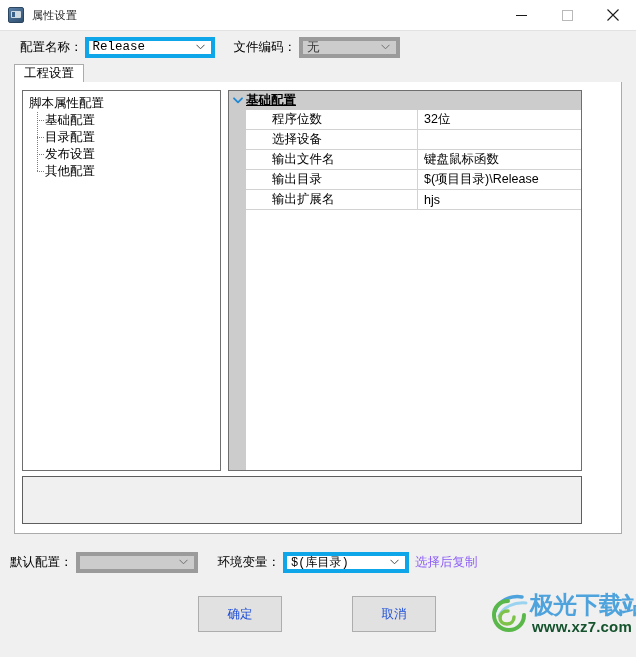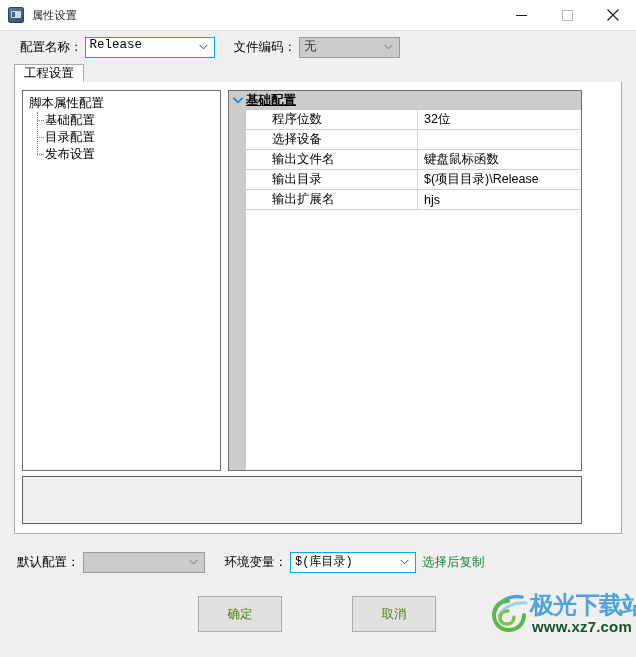--- a/index.html
+++ b/index.html
@@ -84,25 +84,25 @@
     align-items: center;
   }
   .lbl {
     font-size: 12.5px;
     color: #000;
     white-space: nowrap;
   }
   .combo {
     position: relative;
     box-sizing: border-box;
-    border: 1px solid #0ea5e9;
+    border: 4px solid #0ea5e9;
     background: #ffffff;
     height: 21px;
     display: flex;
-    align-items: flex-start;
+    align-items: center;
     font-size: 12.5px;
     padding-left: 4px;
     font-family: "Liberation Mono", "DejaVu Sans Mono", monospace;
   }
   .combo.disabled {
     background: #cccccc;
     border-color: #9b9b9b;
     color: #3a3a3a;
   }
   .combo .arrow {
@@ -288,52 +288,52 @@
 
   
   .bottom-row {
     position: absolute;
     left: 0; top: 548px;
     width: 636px;
     height: 28px;
     display: flex;
     align-items: center;
   }
-  #default-config-label { margin-left: 17px; }
+  #default-config-label { margin-left: 10px; }
   #default-config-combo { width: 122px; margin-left: 3px; }
   #env-var-label { margin-left: 20px; }
   #env-var-combo {
     width: 126px;
     margin-left: 3px;
     font-family: "Liberation Mono", "DejaVu Sans Mono", monospace;
     font-size: 12px;
   }
   #copy-hint {
     margin-left: 6px;
     font-size: 12.5px;
-    color: #15803d;
+    color: #8b5cf6;
   }
 
   
   .dialog-buttons {
     position: absolute;
     left: 0; top: 596px;
     width: 636px;
     height: 38px;
   }
   .btn {
     position: absolute;
     top: 0;
     width: 84px;
     height: 36px;
     background: #e1e1e1;
     border: 1px solid #adadad;
     box-sizing: border-box;
     font-size: 12.5px;
-    color: #4d7c0f;
+    color: #1d4ed8;
     display: flex;
     align-items: center;
     justify-content: center;
   }
   #ok-button { left: 198px; }
   #cancel-button { left: 352px; }
 
   
   .watermark {
     position: absolute;
@@ -429,20 +429,23 @@
     </div>
     <div class="tree-children">
       <div class="tree-item">
         <span>基础配置</span>
       </div>
       <div class="tree-item">
         <span>目录配置</span>
       </div>
       <div class="tree-item">
         <span>发布设置</span>
+      </div>
+      <div class="tree-item">
+        <span>其他配置</span>
       </div>
     </div>
   </div>
 
   <div class="propgrid">
     <div class="propgrid-gutter"></div>
     <div class="propgrid-body">
 
       <div class="pg-category">
         <span class="pg-chevron">

